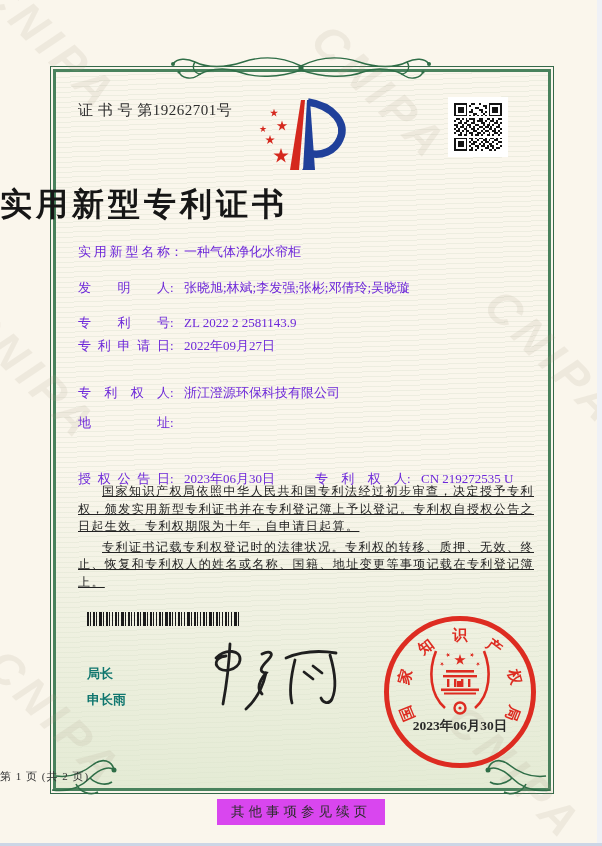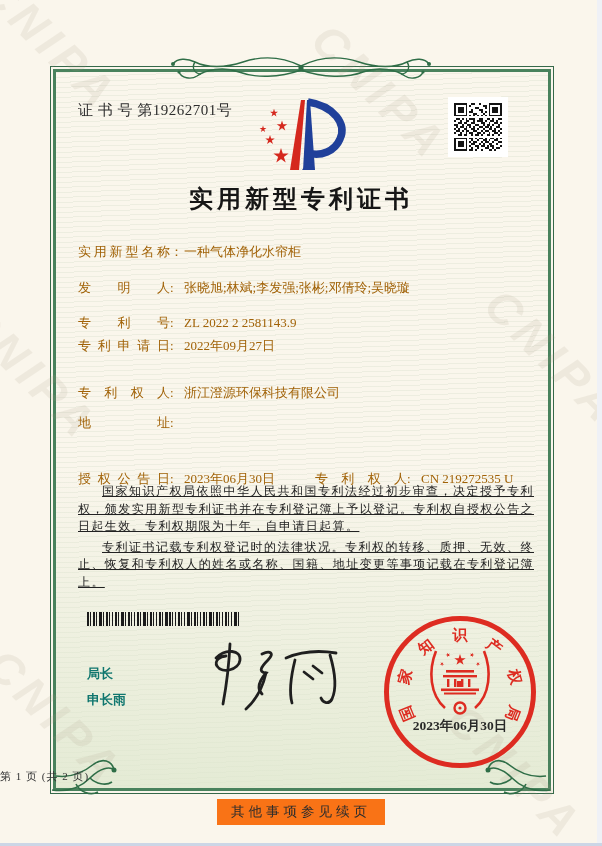--- a/index.html
+++ b/index.html
@@ -12,39 +12,39 @@
   .frame-inner{position:absolute;inset:2px;border:3px solid #49825d;
       background:
         linear-gradient(180deg, rgba(236,238,226,0) 55%, rgba(221,231,205,.75) 100%),
         repeating-linear-gradient(178deg, rgba(122,158,118,.10) 0 1px, rgba(0,0,0,0) 1px 5px);}
   .content{position:absolute;inset:0;z-index:3;}
   .ornament{position:absolute;z-index:3;}
   .cert-no{position:absolute;left:78px;top:101px;font-size:15px;color:#2e2e2e;letter-spacing:.5px;}
   .logo{position:absolute;left:250px;top:94px;}
   .qr-box{position:absolute;left:448px;top:97px;width:60px;height:60px;background:#fff;}
   .qr-box svg{position:absolute;left:6px;top:6px;}
-  .title{position:absolute;left:0;top:183px;width:100%;text-align:center;
-         font-size:24px;font-weight:700;letter-spacing:4px;color:#161616;}
+  .title{position:absolute;left:0;top:183px;width:100%;
+         font-size:32px;font-weight:700;letter-spacing:4px;color:#161616;}
   .row{position:absolute;left:78px;display:flex;align-items:center;
-       font-size:13px;color:#a16207;line-height:17px;}
+       font-size:13px;color:#6d28d9;line-height:17px;}
   .f-label{display:inline-block;width:92px;text-align:justify;text-align-last:justify;white-space:nowrap;}
   .f-sep{display:inline-block;width:14px;text-align:left;}
   .f-value{display:inline-block;}
   .paras{position:absolute;left:78px;top:483px;width:456px;font-size:12px;line-height:17.5px;
          letter-spacing:1.4px;text-align:justify;color:#222;}
   .paras p{margin:0 0 3px 0;text-indent:2em;text-decoration:underline;}
   .barcode{position:absolute;left:87px;top:612px;}
   .sig-block{position:absolute;left:87px;top:661px;font-family:"Liberation Sans",sans-serif;
              font-size:13px;font-weight:700;color:#0f766e;line-height:26px;}
   .signature{position:absolute;left:196px;top:630px;}
   .seal{position:absolute;left:381px;top:613px;z-index:4;opacity:.94;}
   .page-ind{position:absolute;left:0;top:769px;width:100%;text-align:left;
             font-size:11px;color:#333;letter-spacing:1px;}
   .note{position:absolute;left:0;top:799px;width:100%;text-align:center;}
-  .note span{display:inline-block;background:#f97316;padding:4px 14px;font-size:13.5px;
+  .note span{display:inline-block;background:#d946ef;padding:4px 14px;font-size:13.5px;
              letter-spacing:4px;color:#2c2c2c;}
   .edge-r{position:absolute;right:0;top:0;width:5px;height:100%;background:#eff1f6;z-index:5;}
   .edge-b{position:absolute;left:0;bottom:0;width:100%;height:3px;background:#ccd6e6;z-index:5;}
 </style>
 </head>
 <body>
 
 <div class="wm" style="left:-35px;top:15px">CNIPA</div>
 <div class="wm" style="left:295px;top:65px">CNIPA</div>
 <div class="wm" style="left:-55px;top:345px">CNIPA</div>

